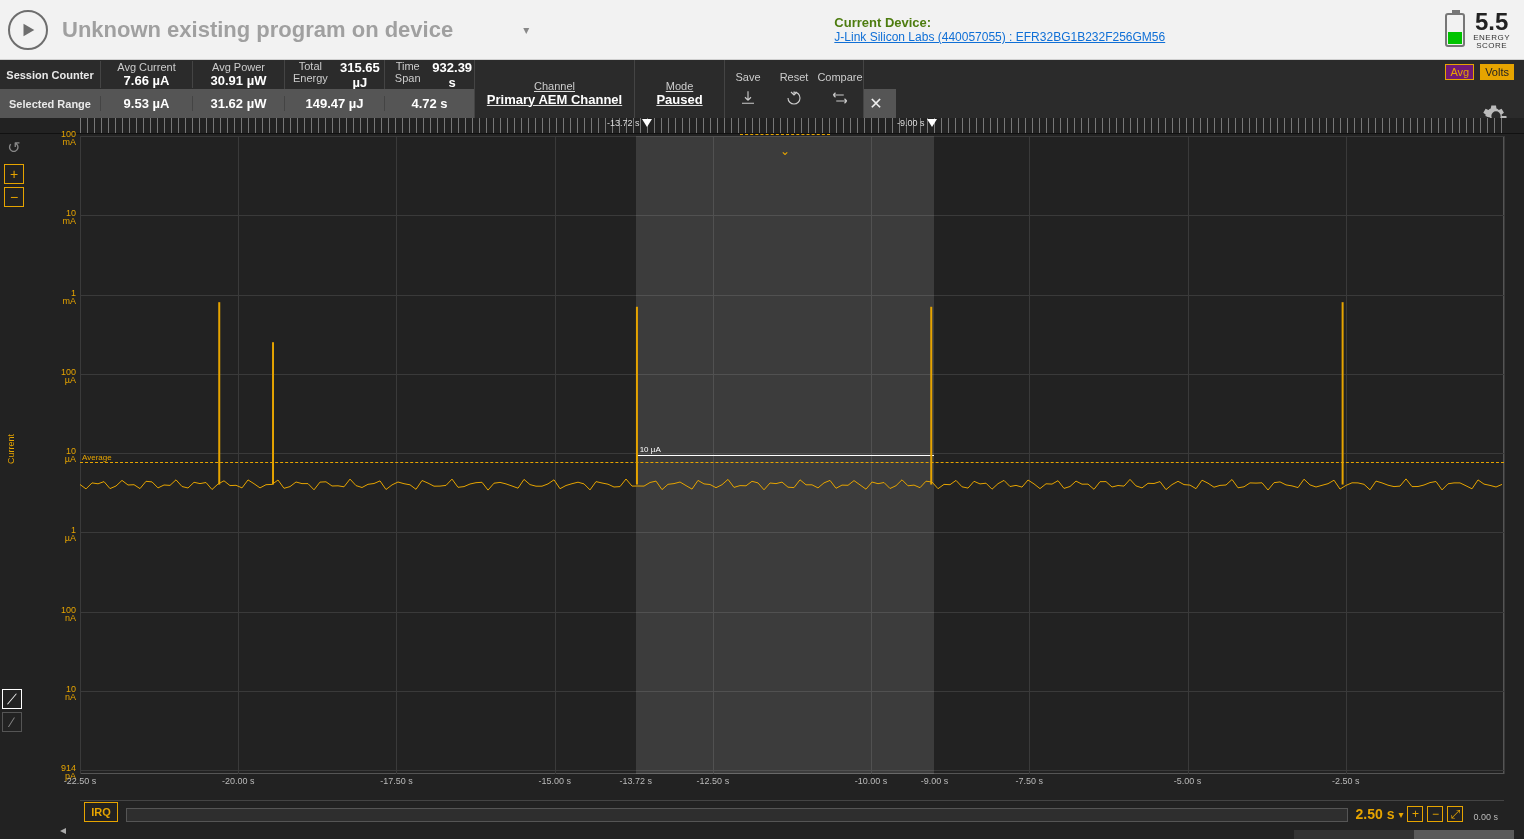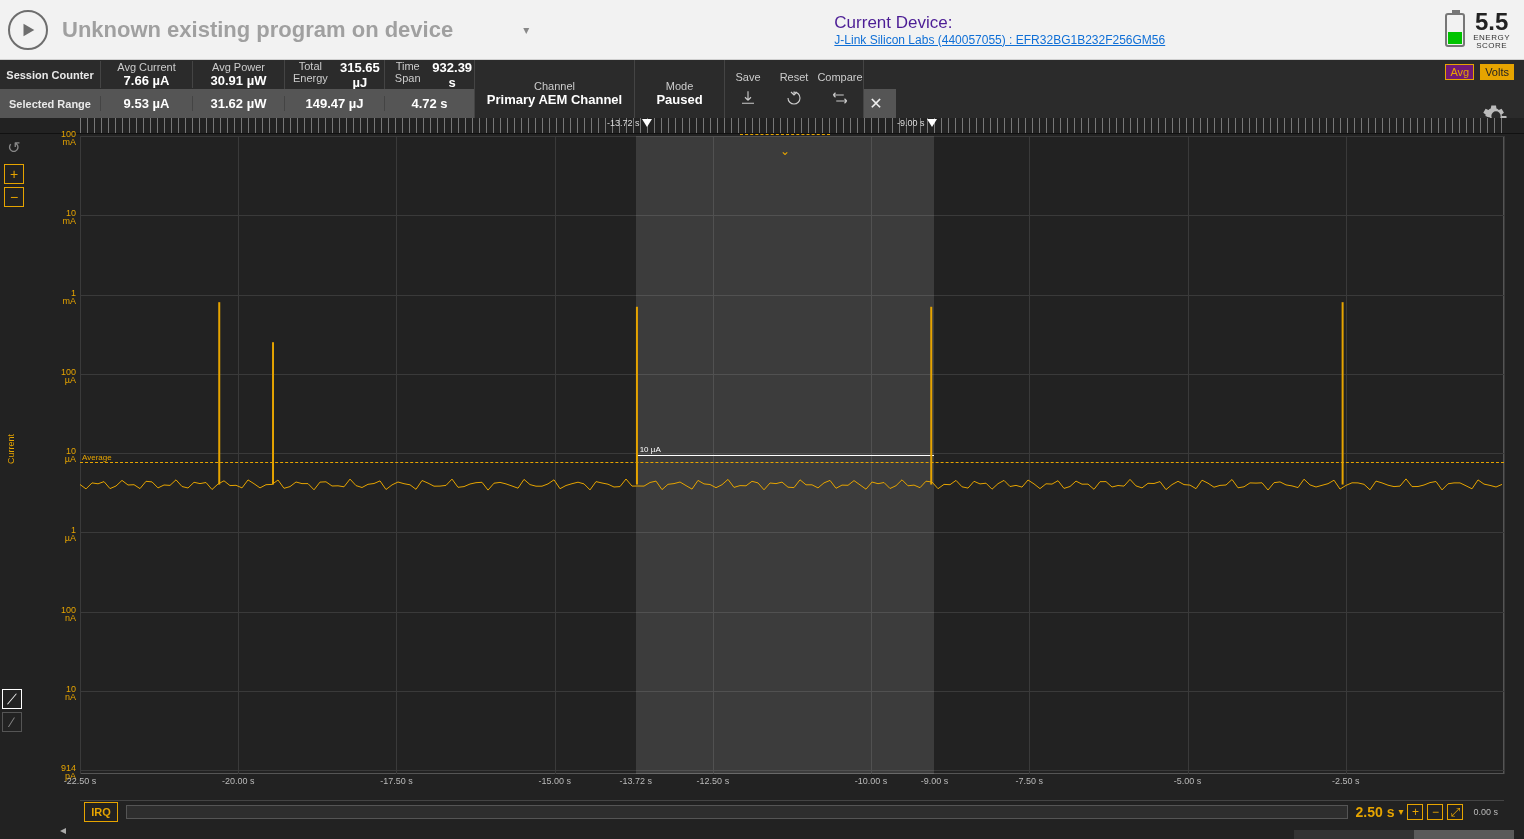--- a/index.html
+++ b/index.html
@@ -5,41 +5,41 @@
   * { box-sizing: border-box; margin: 0; padding: 0; font-family: "Segoe UI", Arial, sans-serif; }
   html, body { width: 1524px; height: 839px; overflow: hidden; background: #2b2b2b; }
   
   .topbar { height: 60px; background: #f2f2f2; display: flex; align-items: center; padding: 0 8px; border-bottom:1px solid #d0d0d0; }
   .play-circle { width: 40px; height: 40px; border: 2px solid #6e6e6e; border-radius: 50%; display: flex; align-items: center; justify-content: center; cursor: pointer; }
   .play-circle svg { fill: #6e6e6e; }
   .prog-label { margin-left: 14px; font-size: 22px; color: #a0a0a0; font-weight: 600; flex:0 0 auto;}
   .prog-dd { margin-left: 70px; width:14px;height:14px;cursor:pointer; color:#888; font-size:12px;}
   .topbar-spacer { flex: 1; }
   .device-block { display:flex; flex-direction:column; align-items:flex-start; margin-right: 280px; }
-  .device-block .lbl { font-size: 17px; font-weight: 400; color: #4c1d95; }
+  .device-block .lbl { font-size: 13px; font-weight: 700; color: #4d7c0f; }
   .device-block .lnk { font-size: 12px; color: #0f6fd6; text-decoration: underline; cursor:pointer; }
   .battery-block { display:flex; align-items:center; gap:8px; margin-right:6px;}
   .battery-icon { width: 20px; height: 34px; border: 2px solid #777; border-radius: 3px; position: relative; }
   .battery-icon::before { content:''; position:absolute; top:-5px; left:5px; width:8px; height:3px; background:#777;}
   .battery-fill { position:absolute; bottom:1px; left:1px; right:1px; height:12px; background:#00c400; }
   .score-block { text-align:center; line-height:1; }
   .score-block .num { font-size:24px; font-weight:700; color:#222;}
   .score-block .txt { font-size:8px; letter-spacing:0.5px; color:#333;}
   
   .dark { height: 779px; background:#222; position:relative; color:#ddd; }
   
   .stats { height: 58px; background:#2b2b2b; display:flex; flex-direction:column; font-size:12px;}
   .stats-row { display:flex; align-items:center; height:29px;}
   .stats-row.range { background:#555; }
   .rh-label { width:100px; text-align:center; font-size:11px; font-weight:600; color:#e9e9e9;}
   .cell { border-left:1px solid #444; text-align:center; }
   .cell.c1{width:92px;} .cell.c2{width:92px;} .cell.c3{width:100px;} .cell.c4{width:90px;}
   .cell.ch{width:160px;} .cell.md{width:90px;}
   .cell .h{ font-size:11px; color:#ccc;} .cell .v{ font-size:13px; font-weight:700; color:#fff;}
-  .double .cell { display:flex; flex-direction:column; justify-content:center; height:58px;padding-top:8px;}
+  .double .cell { display:flex; flex-direction:column; justify-content:center; height:58px;padding-top:8px;text-decoration:underline;}
   .stats-actions { display:flex; height:58px; border-left:1px solid #444; border-right:1px solid #444;}
   .act { width:46px; display:flex; flex-direction:column; align-items:center; justify-content:center; gap:6px; cursor:pointer;}
   .act .h{font-size:11px;color:#ccc;} .act svg{stroke:#ccc;fill:none;stroke-width:1.5;}
   .range-close { width:24px; text-align:center; font-size:16px; cursor:pointer; margin-left:auto; margin-right:8px; color:#eee;}
   .right-ctrls { position:absolute; top:4px; right:10px; display:flex; align-items:center; gap:6px; z-index:30;}
   .toggle { font-size:11px; padding:1px 4px; border:1px solid #e6a400; cursor:pointer;}
   .toggle.avg{ color:#e6a400; background:#701a75;}
   .toggle.volts{ color:#222; background:#e6a400;}
   .gear { width:28px; height:28px; cursor:pointer; color:#bbb; position:absolute; top:42px; right:14px;}
   
@@ -63,21 +63,21 @@
   .grid-v{position:absolute;top:2px;bottom:48px;width:1px;background:#3a3a3a;}
   .avg-line{position:absolute;left:0;right:0;height:0;border-top:1px dashed #e6a400;}
   .avg-tag{position:absolute;left:2px;top:-10px;font-size:8px;color:#e6a400;}
   .sel-region{position:absolute;top:2px;bottom:48px;background:rgba(255,255,255,0.12);}
   .sel-avg-line{position:absolute;height:1px;background:#fff;}
   .sel-avg-tag{position:absolute;font-size:8px;color:#fff;}
   .sel-chevron{position:absolute;top:8px;left:50%;transform:translateX(-50%);color:#e6a400;font-size:12px;cursor:pointer;}
   .sel-handle{position:absolute;top:-2px;height:6px;border-top:1px dashed #e6a400;}
   .xaxis{position:absolute;bottom:26px;left:0;right:0;height:20px;}
   .xaxis .xt{position:absolute;top:0;font-size:9px;color:#bbb;transform:translateX(-50%);}
-  .irq-bar{position:absolute;bottom:0;left:0;right:0;height:22px;display:flex;align-items:center;background:#222;border-top:1px solid #444;}
+  .irq-bar{position:absolute;bottom:0;left:0;right:0;height:22px;display:flex;align-items:flex-end;background:#222;border-top:1px solid #444;}
   .irq-badge{width:34px;height:20px;border:1px solid #e6a400;color:#e6a400;font-size:11px;font-weight:700;display:flex;align-items:center;justify-content:center;margin-left:4px;}
   .irq-track{flex:1;height:14px;margin:0 8px;border:1px solid #555;background:#2e2e2e;}
   .time-span-ctrl{display:flex;align-items:center;gap:4px;margin-right:10px;}
   .time-span-ctrl .val{color:#e6a400;font-size:14px;font-weight:600;}
   .time-span-ctrl .caret{color:#e6a400;font-size:10px;cursor:pointer;}
   .sq{width:16px;height:16px;border:1px solid #e6a400;color:#e6a400;font-size:12px;display:flex;align-items:center;justify-content:center;cursor:pointer;}
   .end-lbl{font-size:9px;color:#bbb;margin-right:6px;}
   .hscroll{position:absolute;bottom:-1px;right:10px;width:220px;height:10px;}
   .hscroll-track{position:absolute;inset:0;background:#333;}
   .hscroll-thumb{position:absolute;top:0;height:10px;background:#5a5a5a;}

